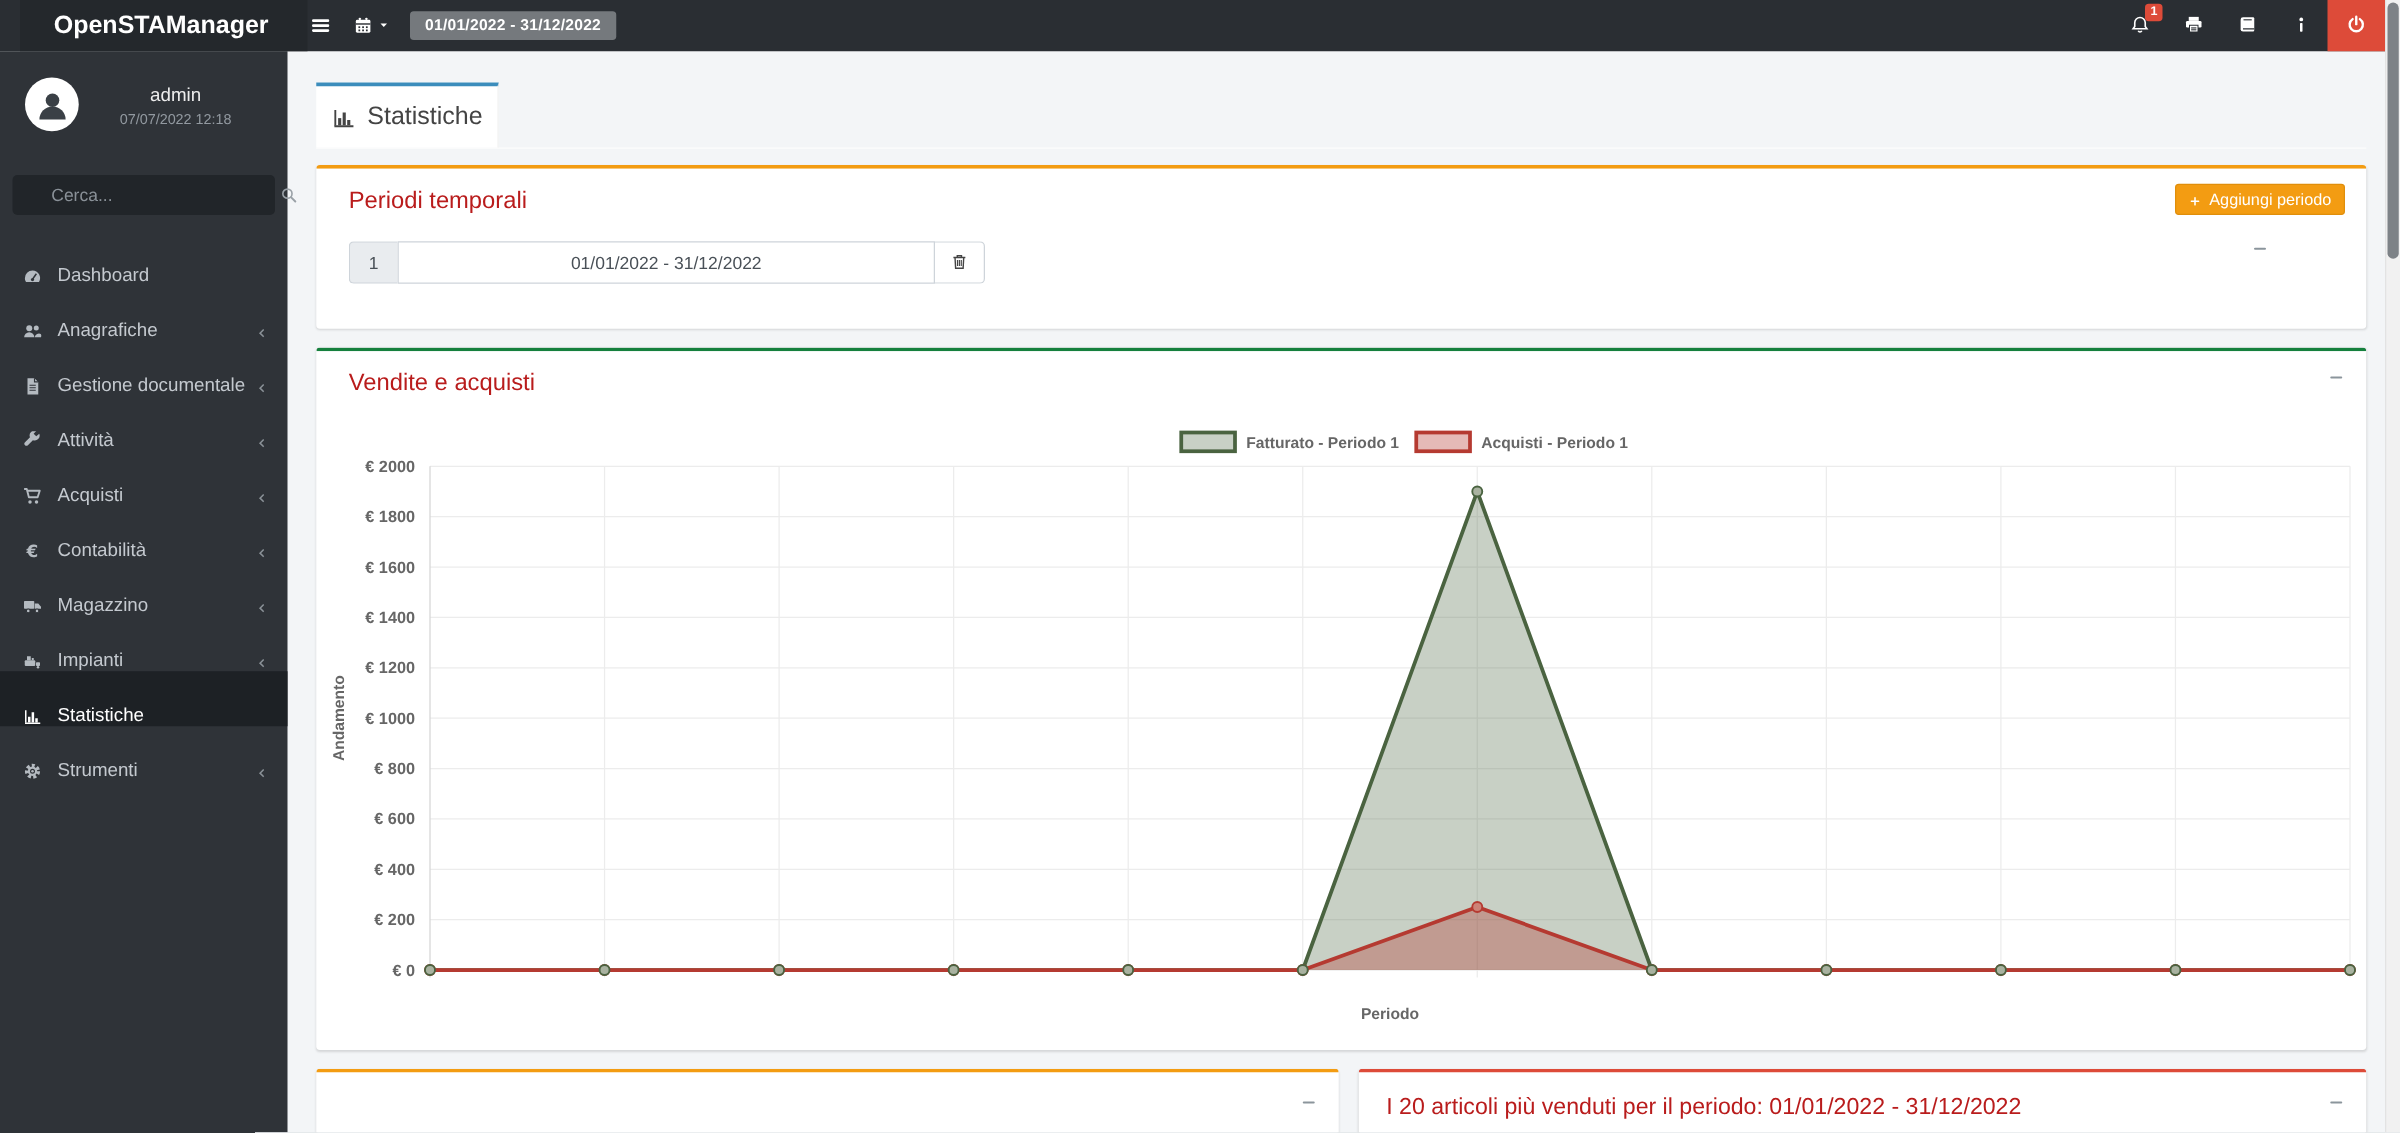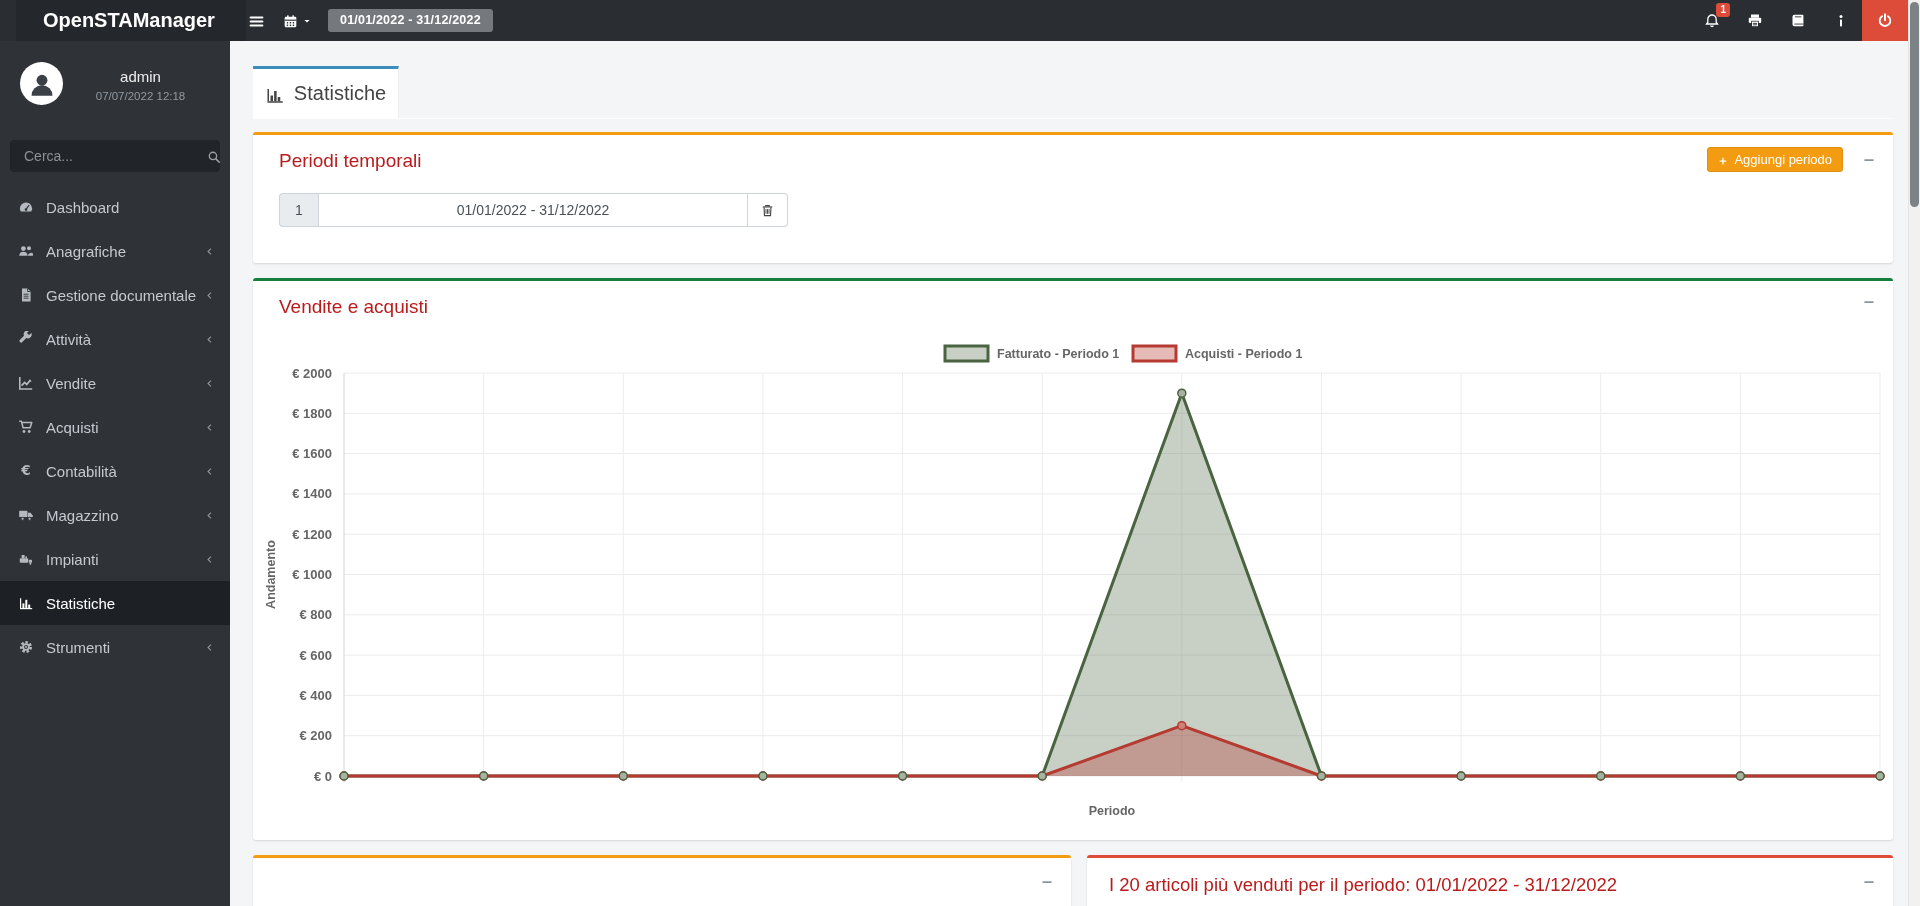--- a/index.html
+++ b/index.html
@@ -28,25 +28,25 @@
 
   
   .sidebar{position:absolute;left:0;top:41px;width:230px;height:865px;background:#2f3338;z-index:20;}
   .user-panel{position:relative;height:64px;padding:21px 12px 0 20px;box-sizing:content-box;display:flex;}
   .avatar{width:43px;height:43px;border-radius:50%;background:#fff;display:flex;align-items:center;justify-content:center;color:#3a4046;overflow:hidden;}
   .user-info{flex:1;text-align:center;padding-top:6px;}
   .user-name{color:#ededed;font-size:15px;}
   .user-date{color:#9299a0;font-size:11.5px;margin-top:5px;}
   .search-box{position:relative;margin:14px 10px 0 10px;height:32px;background:#212529;border-radius:4px;
          display:flex;align-items:center;padding:0 12px;box-sizing:border-box;}
-  .search-box input{flex:1;background:transparent;border:0;outline:none;color:#bef264;font-size:14px;font-family:inherit;}
+  .search-box input{flex:1;background:transparent;border:0;outline:none;color:#bef264;font-size:14px;font-family:inherit;margin-left:17px;}
   .search-box input::placeholder{color:#8a9198;}
   .search-box .svgi{color:#9aa1a7;}
   .menu{margin-top:13px;}
-  .sitem{height:44px;display:flex;align-items:center;padding:0 14px 0 18px;color:#c4c9cf;font-size:15px;cursor:pointer;}
+  .sitem{height:44px;display:flex;align-items:flex-end;padding:0 14px 0 18px;color:#c4c9cf;font-size:15px;cursor:pointer;}
   .sitem .sicon{width:26px;color:#b4bac0;display:flex;align-items:center;}
   .sitem .slabel{flex:1;margin-left:2px;}
   .sitem .schev{color:#8a9197;display:flex;align-items:center;}
   .sitem.active{background:#1d2125;color:#fff;}
   .sitem.active .sicon{color:#fff;}
 
   
   .content{position:absolute;left:230px;top:41px;width:1678px;height:865px;}
   .tabstrip{position:absolute;left:23px;top:25px;width:1640px;height:52px;border-bottom:1px solid #fdfdfd;}
   .tab{position:absolute;left:0;top:0;width:146px;height:52px;background:#fff;border-top:3px solid #3c8dbc;
@@ -224,35 +224,20 @@
           <span class="slabel">Attività</span>
           <span class="schev">
             <svg class="svgi" width="13" height="13" viewBox="0 0 16 16">
               <path d="M9.8 4.4L6.2 8l3.6 3.6" fill="none" stroke="currentColor" stroke-width="1.5"></path>
             </svg>
           </span>
         </div>
         <div class="sitem">
           <span class="sicon">
             <svg class="svgi" width="16" height="16" viewBox="0 0 16 16">
-              <path d="M1.8 2v12h12.4" stroke="currentColor" stroke-width="1.6" fill="none"></path>
-              <path d="M3.6 10.6l3-3.2 2.2 2 3.6-4.4" stroke="currentColor" stroke-width="1.7" fill="none"></path>
-              <path d="M12.4 4.4l1.2 2.6-2.7-.9z" fill="currentColor"></path>
-            </svg>
-          </span>
-          <span class="slabel">Vendite</span>
-          <span class="schev">
-            <svg class="svgi" width="13" height="13" viewBox="0 0 16 16">
-              <path d="M9.8 4.4L6.2 8l3.6 3.6" fill="none" stroke="currentColor" stroke-width="1.5"></path>
-            </svg>
-          </span>
-        </div>
-        <div class="sitem">
-          <span class="sicon">
-            <svg class="svgi" width="16" height="16" viewBox="0 0 16 16">
               <path d="M1.3 2.2h2.1l1.7 6.6h7l1.7-5.2H4" fill="none" stroke="currentColor" stroke-width="1.5" stroke-linejoin="round"></path>
               <circle cx="6" cy="12.5" r="1.4" fill="currentColor"></circle>
               <circle cx="11.2" cy="12.5" r="1.4" fill="currentColor"></circle>
             </svg>
           </span>
           <span class="slabel">Acquisti</span>
           <span class="schev">
             <svg class="svgi" width="13" height="13" viewBox="0 0 16 16">
               <path d="M9.8 4.4L6.2 8l3.6 3.6" fill="none" stroke="currentColor" stroke-width="1.5"></path>
             </svg>
@@ -344,21 +329,21 @@
               <rect x="4.4" y="8.4" width="2" height="4.6" fill="currentColor"></rect>
               <rect x="7.3" y="4.8" width="2" height="8.2" fill="currentColor"></rect>
               <rect x="10.2" y="9.6" width="2" height="3.4" fill="currentColor"></rect>
             </svg></span>
         <span>Statistiche</span>
       </div>
     </div>
 
     <div class="card" id="card-periods">
       <div class="card-title">Periodi temporali</div>
-      <div class="card-tools" style="top:12px;">
+      <div class="card-tools" style="top:12px;flex-direction:column;">
         <button class="btn-add">
           <span id="ic-plus"><svg class="svgi" width="10" height="10" viewBox="0 0 16 16">
                 <path d="M8 3.4v9.2M3.4 8h9.2" stroke="currentColor" stroke-width="2" stroke-linecap="round" fill="none"></path>
               </svg></span>
           <span>Aggiungi periodo</span>
         </button>
         <button class="btn-collapse">
             <span id="ic-min1"><svg class="svgi" width="14" height="14" viewBox="0 0 16 16">
                 <path d="M3.5 8h9" stroke="currentColor" stroke-width="2" stroke-linecap="round" fill="none"></path>
               </svg></span>

